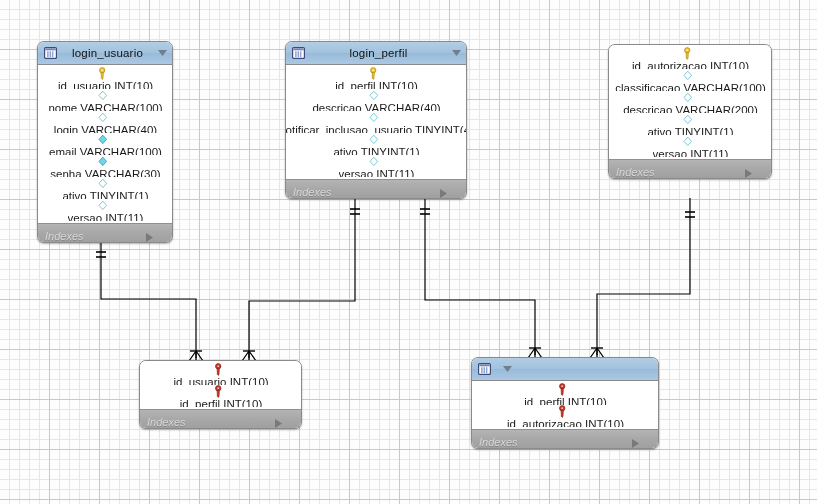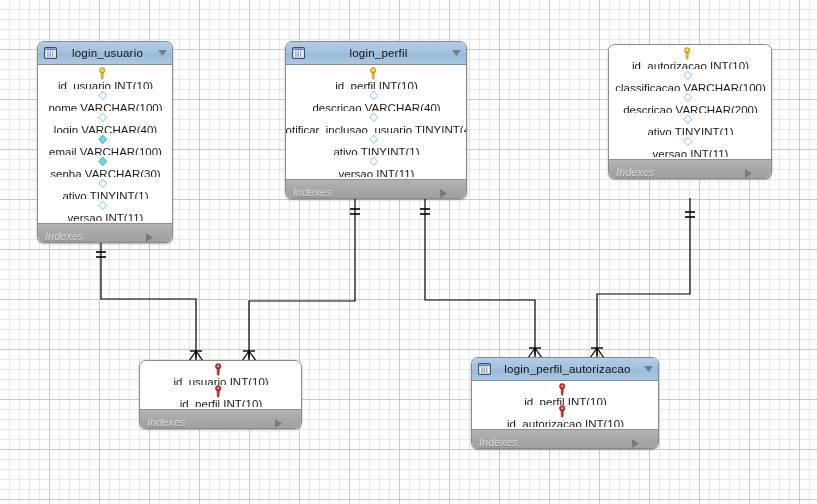--- a/index.html
+++ b/index.html
@@ -349,21 +349,20 @@
       </div>
       <div class="entity" style="left: 471px; top: 357px; width: 188px;">
         <div class="ent-header">
           <svg class="ent-header-icon" viewBox="0 0 13 12">
             <rect x="0.6" y="0.6" width="11.8" height="10.8" rx="1" fill="#ffffff" stroke="#3b4a78" stroke-width="1.2"></rect>
             <rect x="1.4" y="1.4" width="10.2" height="1.9" fill="#6d82b5"></rect>
             <rect x="3.1" y="4.2" width="1.5" height="5.8" fill="#8fa3cf"></rect>
             <rect x="5.5" y="4.2" width="1.5" height="5.8" fill="#8fa3cf"></rect>
             <rect x="7.9" y="4.2" width="1.5" height="5.8" fill="#8fa3cf"></rect>
           </svg>
-          <div class="ent-title">login_perfil_autorizacao</div>
           <div class="ent-caret"></div>
         </div>
         <div class="ent-fields">
           <div class="field-row">
             <svg class="field-icon" viewBox="0 0 12 13">
               <circle cx="5.2" cy="3.3" r="2.7" fill="#c8382c" stroke="#8f241b" stroke-width="0.7"></circle>
               <path d="M4.1 5.4 L6.3 5.4 L6.0 11.6 L5.2 12.4 L4.4 11.6 Z" fill="#c8382c" stroke="#8f241b" stroke-width="0.7" stroke-linejoin="round"></path>
               <circle cx="5.2" cy="3.2" r="0.85" fill="#ffffff" fill-opacity="0.75"></circle>
             </svg>
             <span class="field-label">id_perfil INT(10)</span>

